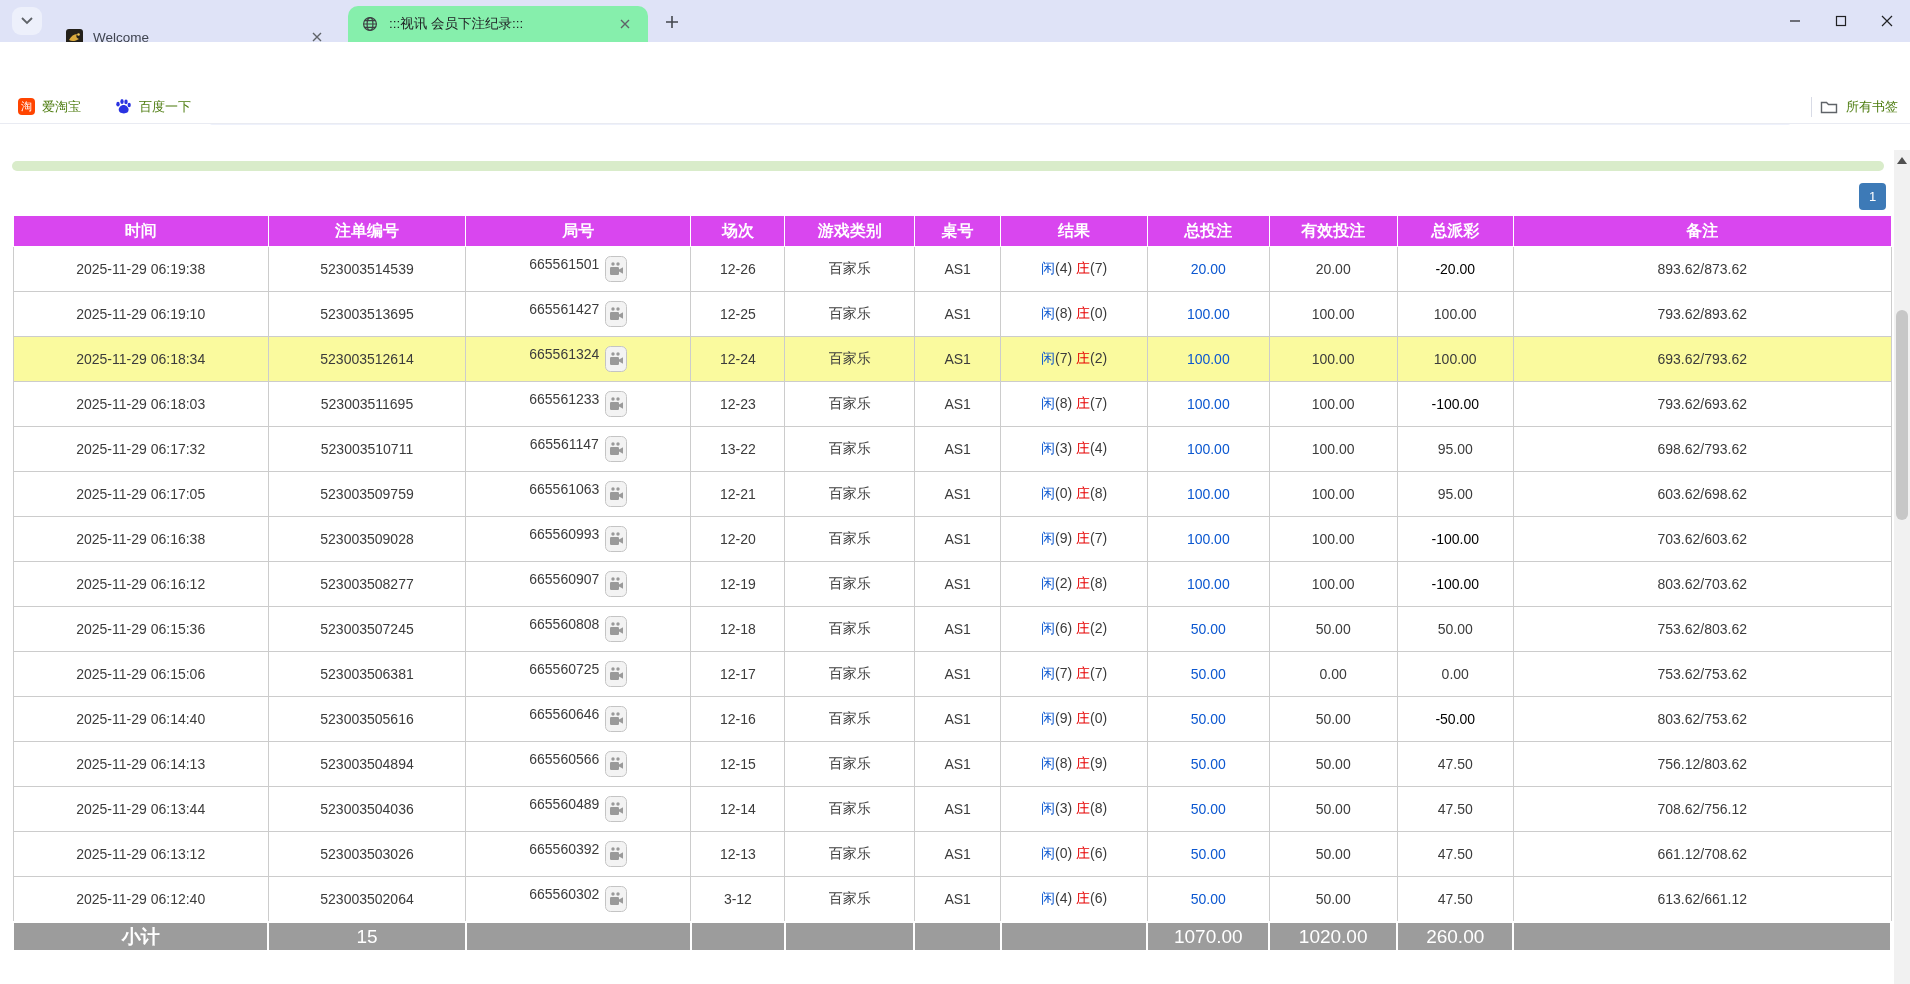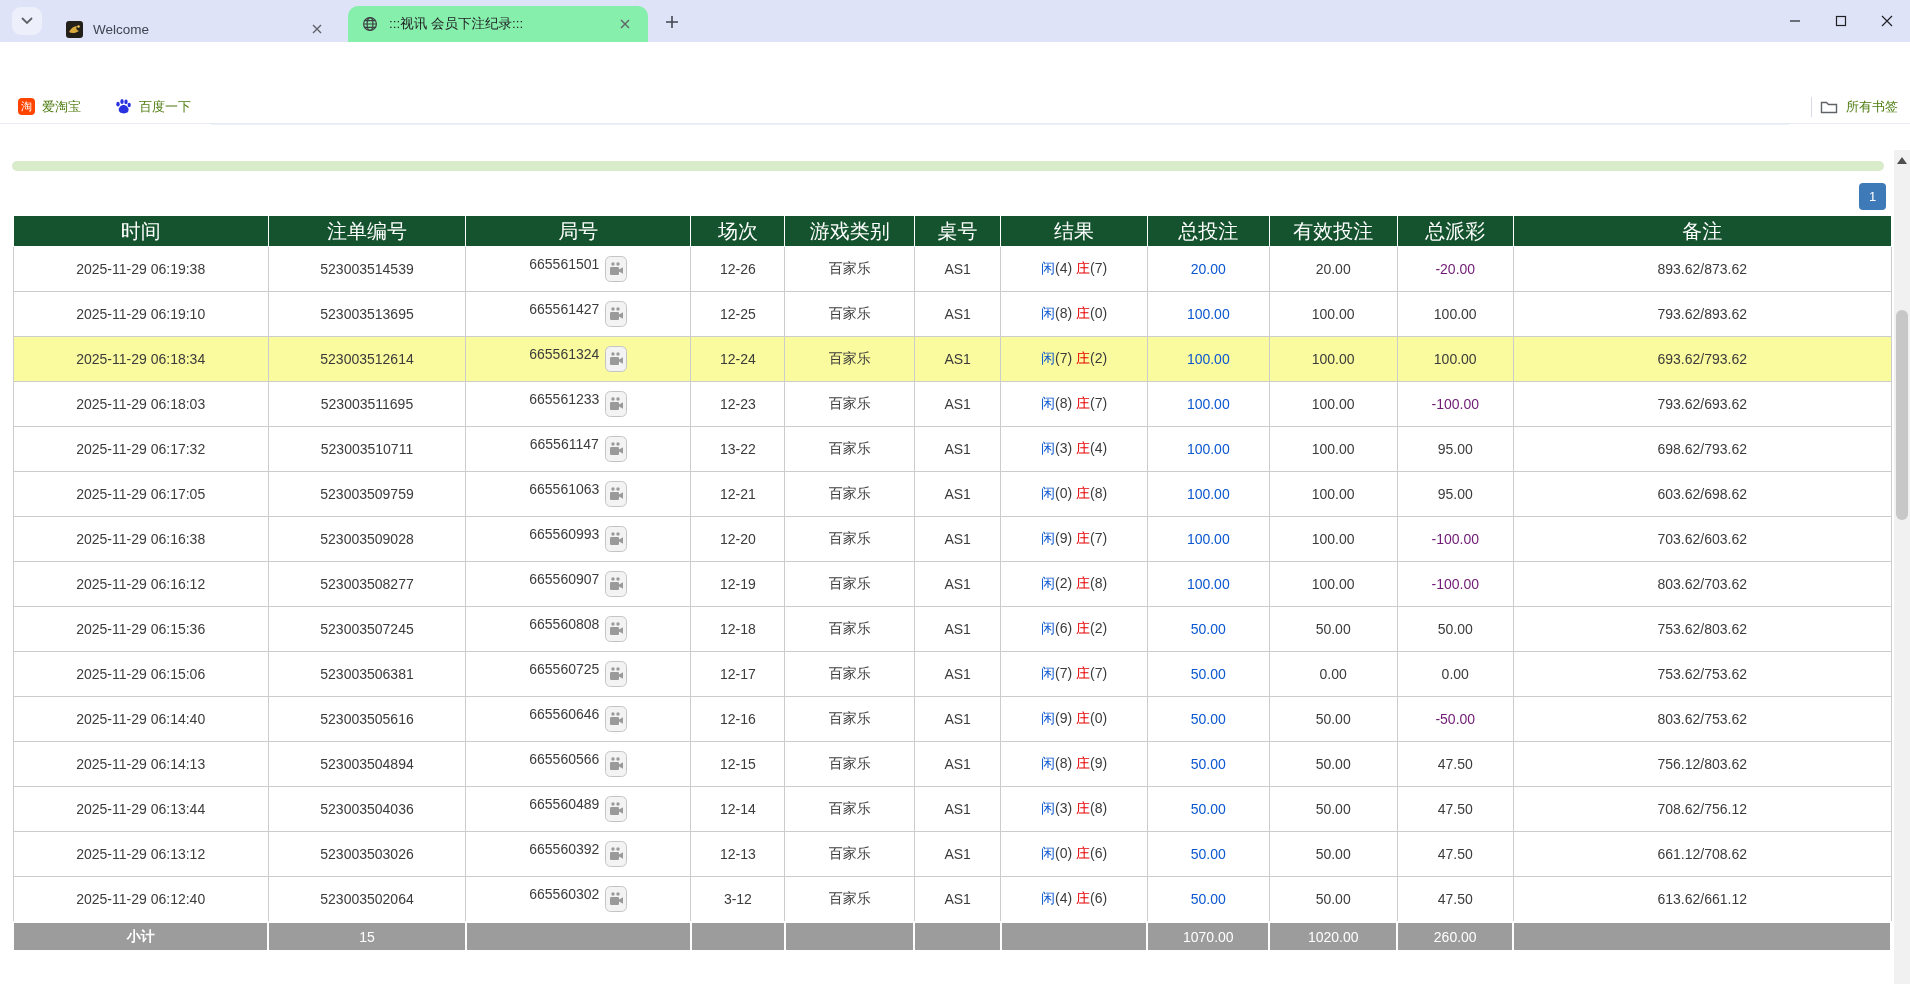--- a/index.html
+++ b/index.html
@@ -2,21 +2,21 @@
 <html><head>
 <meta charset="utf-8">
 <style>
   html,body{margin:0;padding:0}
   body{width:1910px;height:984px;position:relative;overflow:hidden;background:#fff;
        font-family:"Liberation Sans","DejaVu Sans",sans-serif;}
   
   .titlebar{position:absolute;left:0;top:0;width:1910px;height:42px;background:#dfe3f7;}
   .tab-chevron{position:absolute;left:12px;top:7px;width:30px;height:28px;border-radius:9px;background:#edf0fb;
        display:flex;align-items:center;justify-content:center;cursor:pointer;}
-  .tab{position:absolute;top:8px;height:42px;display:flex;align-items:center;gap:10px;padding:0 14px;box-sizing:border-box;}
+  .tab{position:absolute;top:16px;height:42px;display:flex;align-items:center;gap:10px;padding:0 14px;box-sizing:border-box;}
   .tab-inactive{left:52px;width:288px;}
   .tab-inactive .tab-title{color:#3f4450;}
   .tab-active{left:348px;width:300px;top:6px;height:36px;background:#86efac;border-radius:10px 10px 0 0;}
   .tab-title{flex:1;font-size:13.5px;color:#202124;white-space:nowrap;overflow:hidden;}
   .tab-close{width:18px;height:18px;border-radius:50%;display:flex;align-items:center;justify-content:center;cursor:pointer;}
   .newtab{position:absolute;left:660px;top:10px;width:24px;height:24px;display:flex;align-items:center;justify-content:center;cursor:pointer;}
   .winctl{position:absolute;right:0;top:0;height:42px;display:flex;}
   .winbtn{width:46px;height:42px;display:flex;align-items:center;justify-content:center;cursor:pointer;}
   .favicon{width:17px;height:17px;flex:none;}
   .toolbar{position:absolute;left:0;top:42px;width:1910px;height:48px;background:#fff;}
@@ -30,27 +30,27 @@
   .bm-label{font-size:13px;color:#4d7c0f;}
   .taobao-ic{width:17px;height:17px;border-radius:4px;background:#ff4400;color:#fff;font-size:11px;line-height:17px;text-align:center;}
   .bm-right{position:absolute;right:12px;top:0;height:34px;display:flex;align-items:center;gap:8px;}
   .bm-sep{width:1px;height:20px;background:#d8dbe6;}
   
   .content{position:absolute;left:0;top:125px;width:1910px;height:859px;background:#fff;}
   .green-strip{position:absolute;left:12px;top:36px;width:1872px;height:10px;border-radius:5px;background:#d9ecca;}
   .page-btn{position:absolute;left:1859px;top:58px;width:27px;height:27px;border-radius:4px;background:#3d7ab7;
        color:#fff;font-size:13px;display:flex;align-items:center;justify-content:center;cursor:pointer;}
   table{position:absolute;left:12px;top:90px;width:1880px;border-collapse:collapse;table-layout:fixed;}
-  thead th{background:#14532d;color:#fff;font-size:20px;font-weight:normal;height:30px;border:1px solid #fff;padding:0;}
+  thead th{background:#d946ef;color:#fff;font-size:16px;font-weight:bold;height:30px;border:1px solid #fff;padding:0;}
   tbody td{background:#fff;border:1px solid #ccc;height:44px;text-align:center;font-size:14px;color:#3b3b3b;padding:0 4px;overflow:hidden;}
   tr.highlight td{background:#fafa9e;}
-  tfoot td{background:#9c9c9c;border:2px solid #fff;height:27px;color:#fff;font-size:14px;text-align:center;padding:0;}
+  tfoot td{background:#9c9c9c;border:2px solid #fff;height:27px;color:#fff;font-size:19px;text-align:center;padding:0;}
   tfoot td.flabel{font-weight:bold;}
   .blue{color:#0b57d0;}
-  .red{color:#701a75;}
+  .red{color:#000000;}
   .pl{color:#0b57d0;}
   .bk{color:#e60000;}
   .round-wrap{display:inline-flex;align-items:flex-start;gap:6px;}
   .vicon{display:inline-flex;cursor:pointer;}
   
   .scrollbar{position:absolute;right:0;top:25px;width:16px;height:834px;background:#f1f1f1;}
   .sb-up{position:absolute;left:0;top:2px;width:16px;height:16px;display:flex;align-items:center;justify-content:center;cursor:pointer;}
   .sb-thumb{position:absolute;left:2px;top:160px;width:12px;height:210px;border-radius:6px;background:#c7c7c7;cursor:grab;}
 </style>
 </head>

